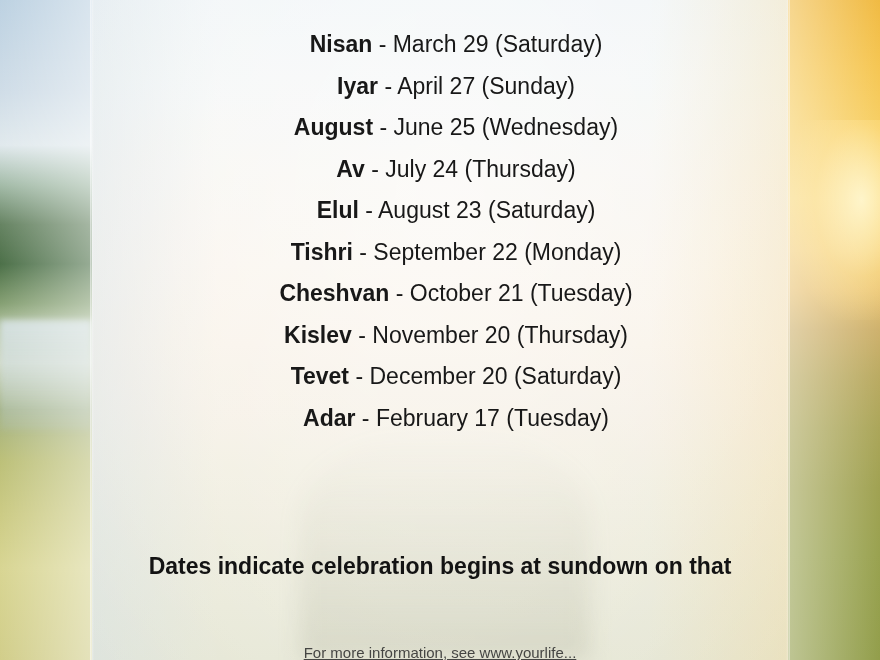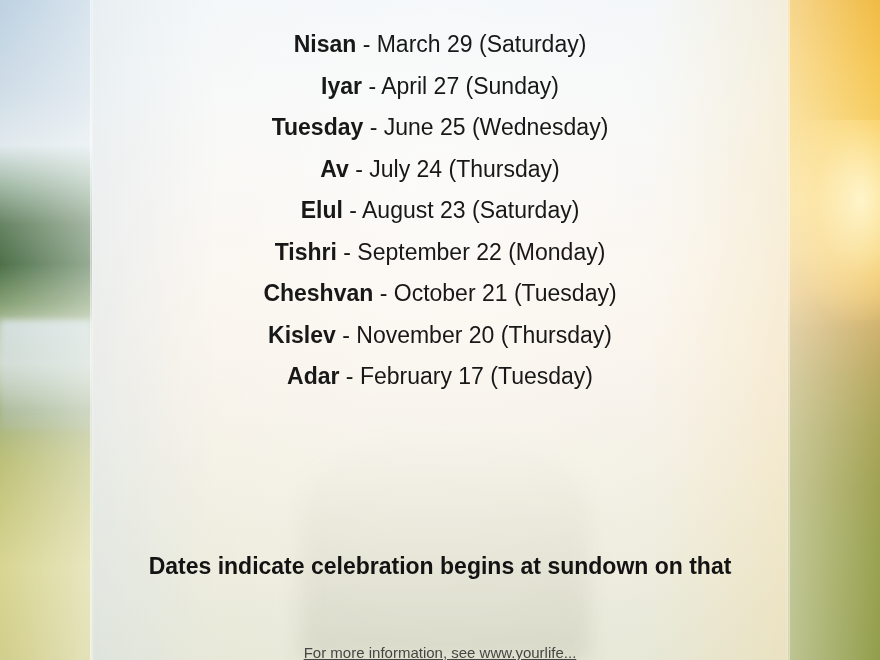--- a/index.html
+++ b/index.html
@@ -147,21 +147,21 @@
 
   
   .content {
     position: absolute;
     left: 92px; top: 0;
     width: 696px; height: 660px;
   }
 
   .month-list {
     position: absolute;
-    left: 0; top: 24px;
+    left: 16px; top: 24px;
     width: 696px;
   }
   .month-row {
     text-align: center;
     font-size: 23px;
     line-height: 41.5px;
     color: #181818;
     white-space: nowrap;
   }
   .month-name {
@@ -225,21 +225,21 @@
       <div class="month-row">
         <span class="month-name">Nisan</span><span class="month-rest"> - March 29 (Saturday)</span>
       </div>
 
       <div class="month-row">
         <span class="month-name">Iyar</span><span class="month-rest"> - April 27 (Sunday)</span>
       </div>
 
 
       <div class="month-row">
-        <span class="month-name">Tuesday</span><span class="month-rest"> - June 25 (Wednesday)</span>
+        <span class="month-name">August</span><span class="month-rest"> - June 25 (Wednesday)</span>
       </div>
 
       <div class="month-row">
         <span class="month-name">Av</span><span class="month-rest"> - July 24 (Thursday)</span>
       </div>
 
       <div class="month-row">
         <span class="month-name">Elul</span><span class="month-rest"> - August 23 (Saturday)</span>
       </div>
 
@@ -248,20 +248,23 @@
       </div>
 
       <div class="month-row">
         <span class="month-name">Cheshvan</span><span class="month-rest"> - October 21 (Tuesday)</span>
       </div>
 
       <div class="month-row">
         <span class="month-name">Kislev</span><span class="month-rest"> - November 20 (Thursday)</span>
       </div>
 
+      <div class="month-row">
+        <span class="month-name">Tevet</span><span class="month-rest"> - December 20 (Saturday)</span>
+      </div>
 
 
       <div class="month-row">
         <span class="month-name">Adar</span><span class="month-rest"> - February 17 (Tuesday)</span>
       </div>
 
     </div>
 
     <div class="note">
       <div>Dates indicate celebration begins at sundown on that</div>

